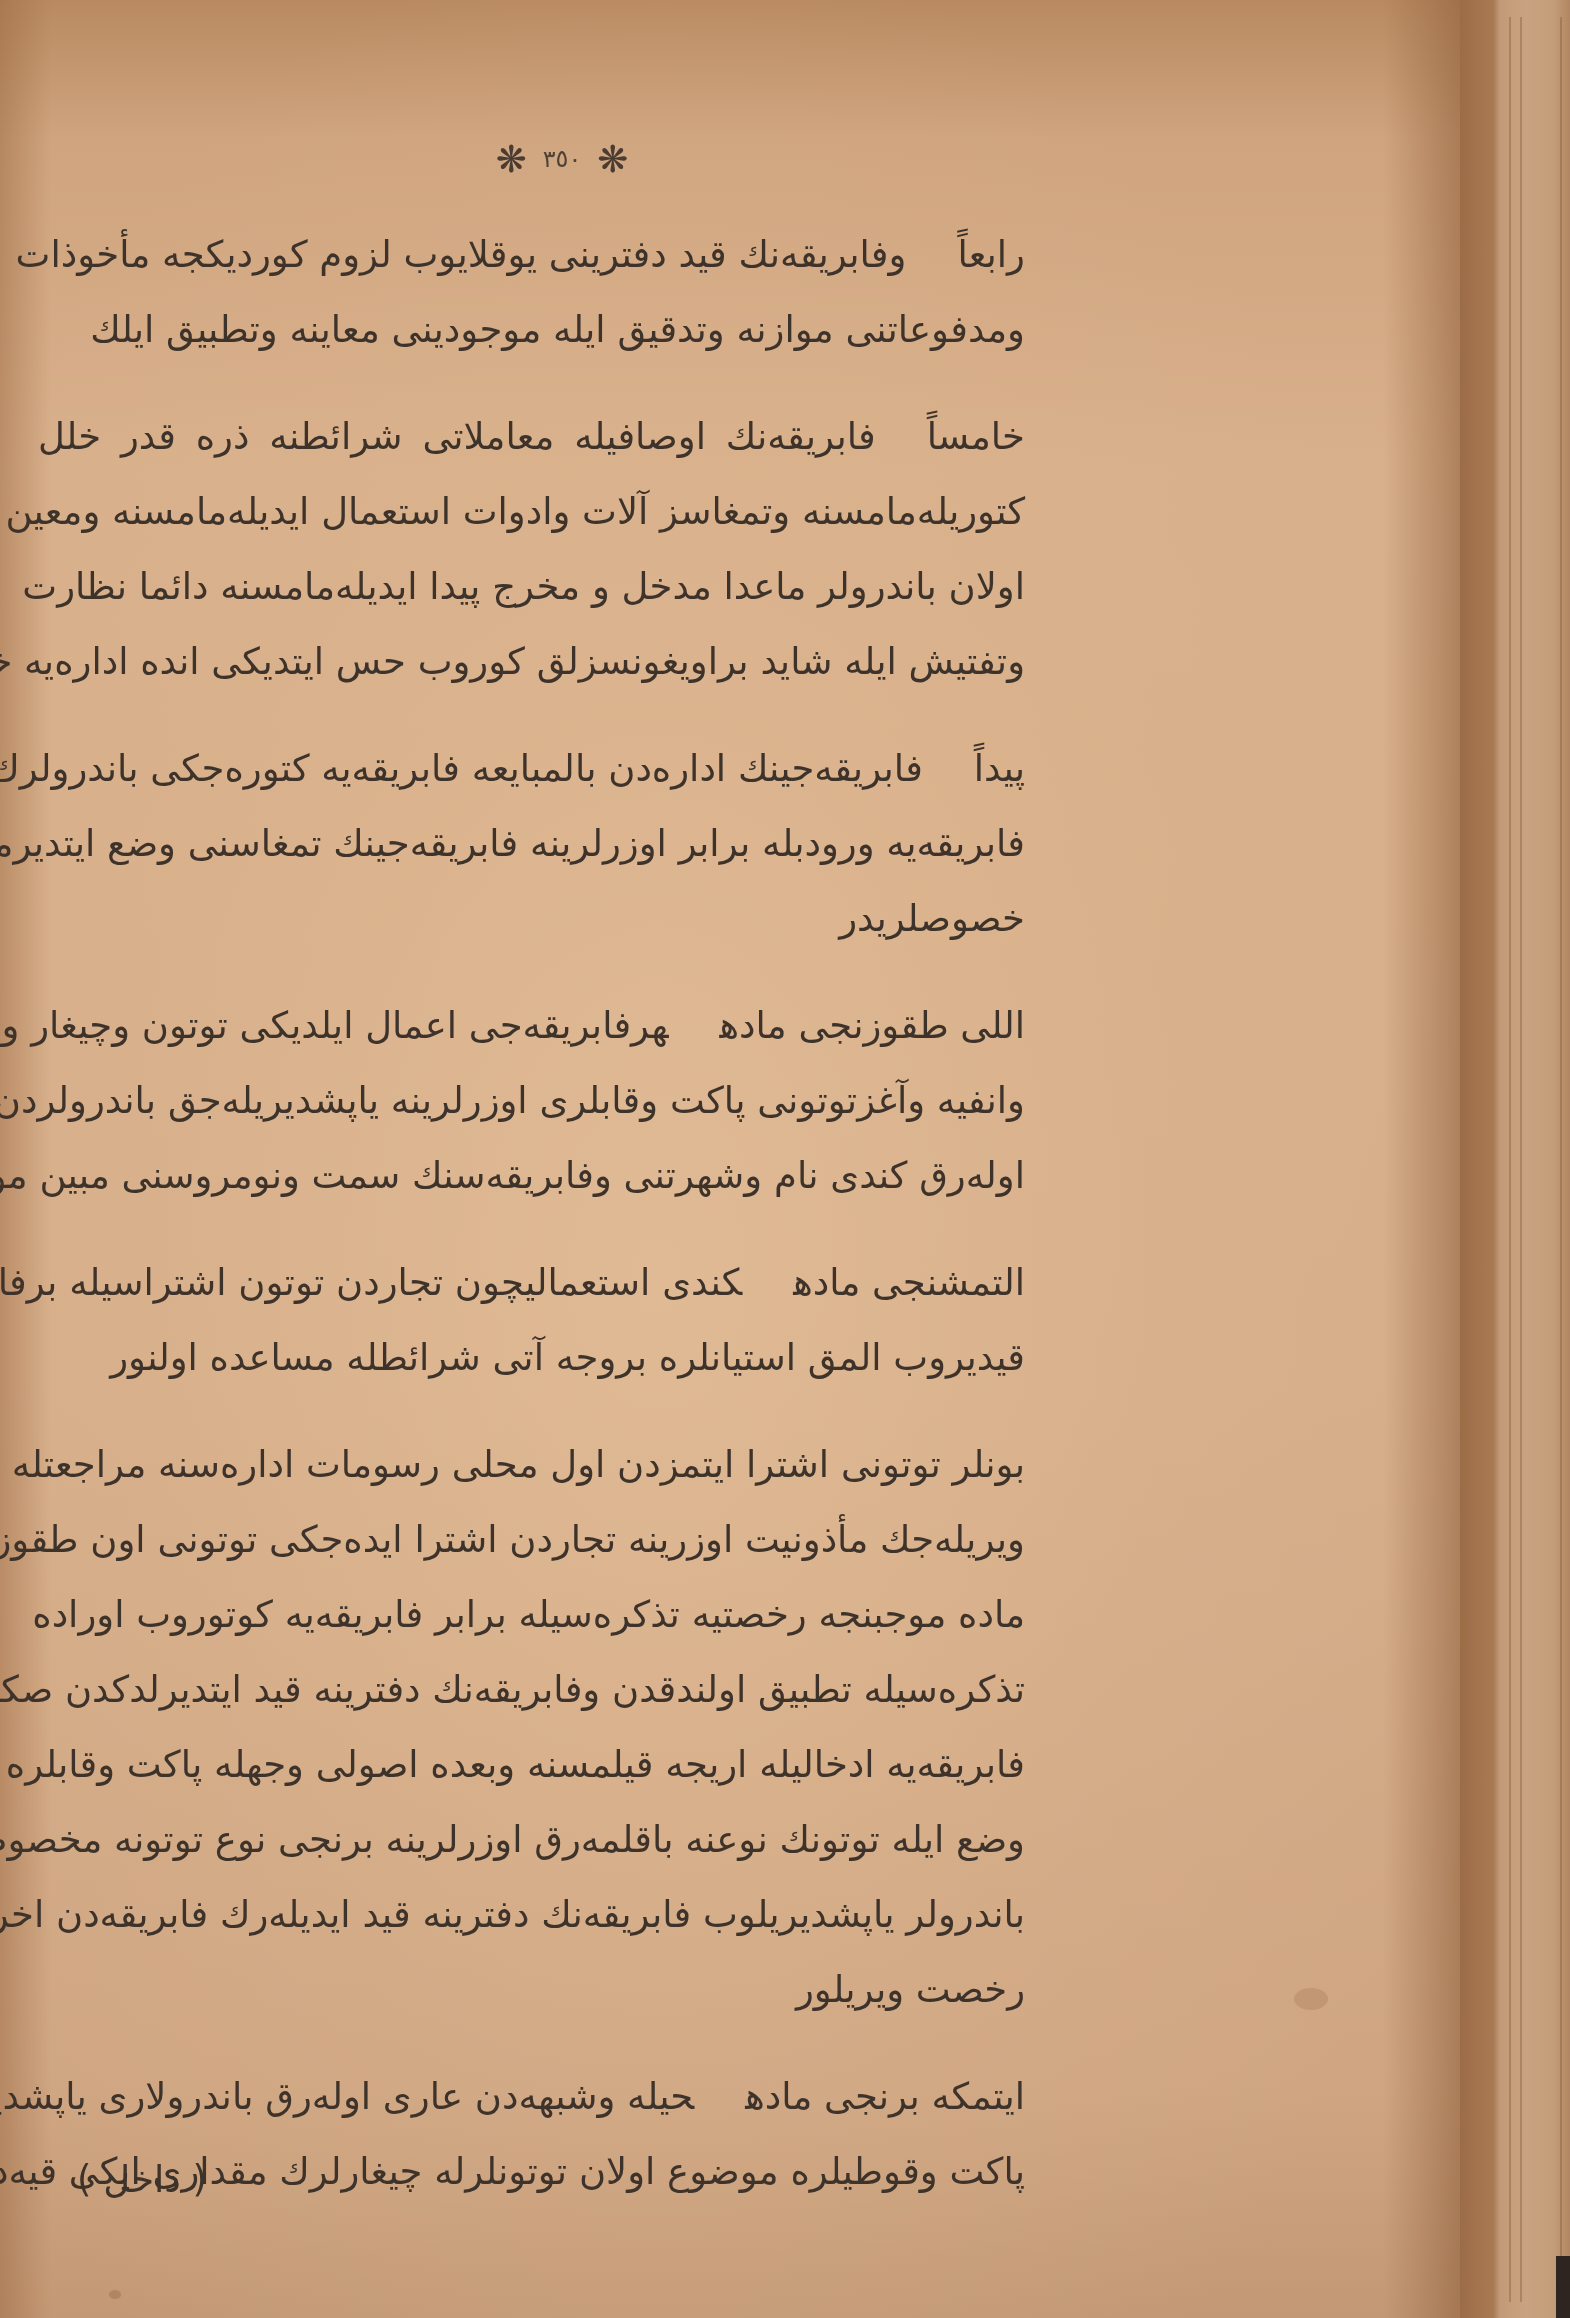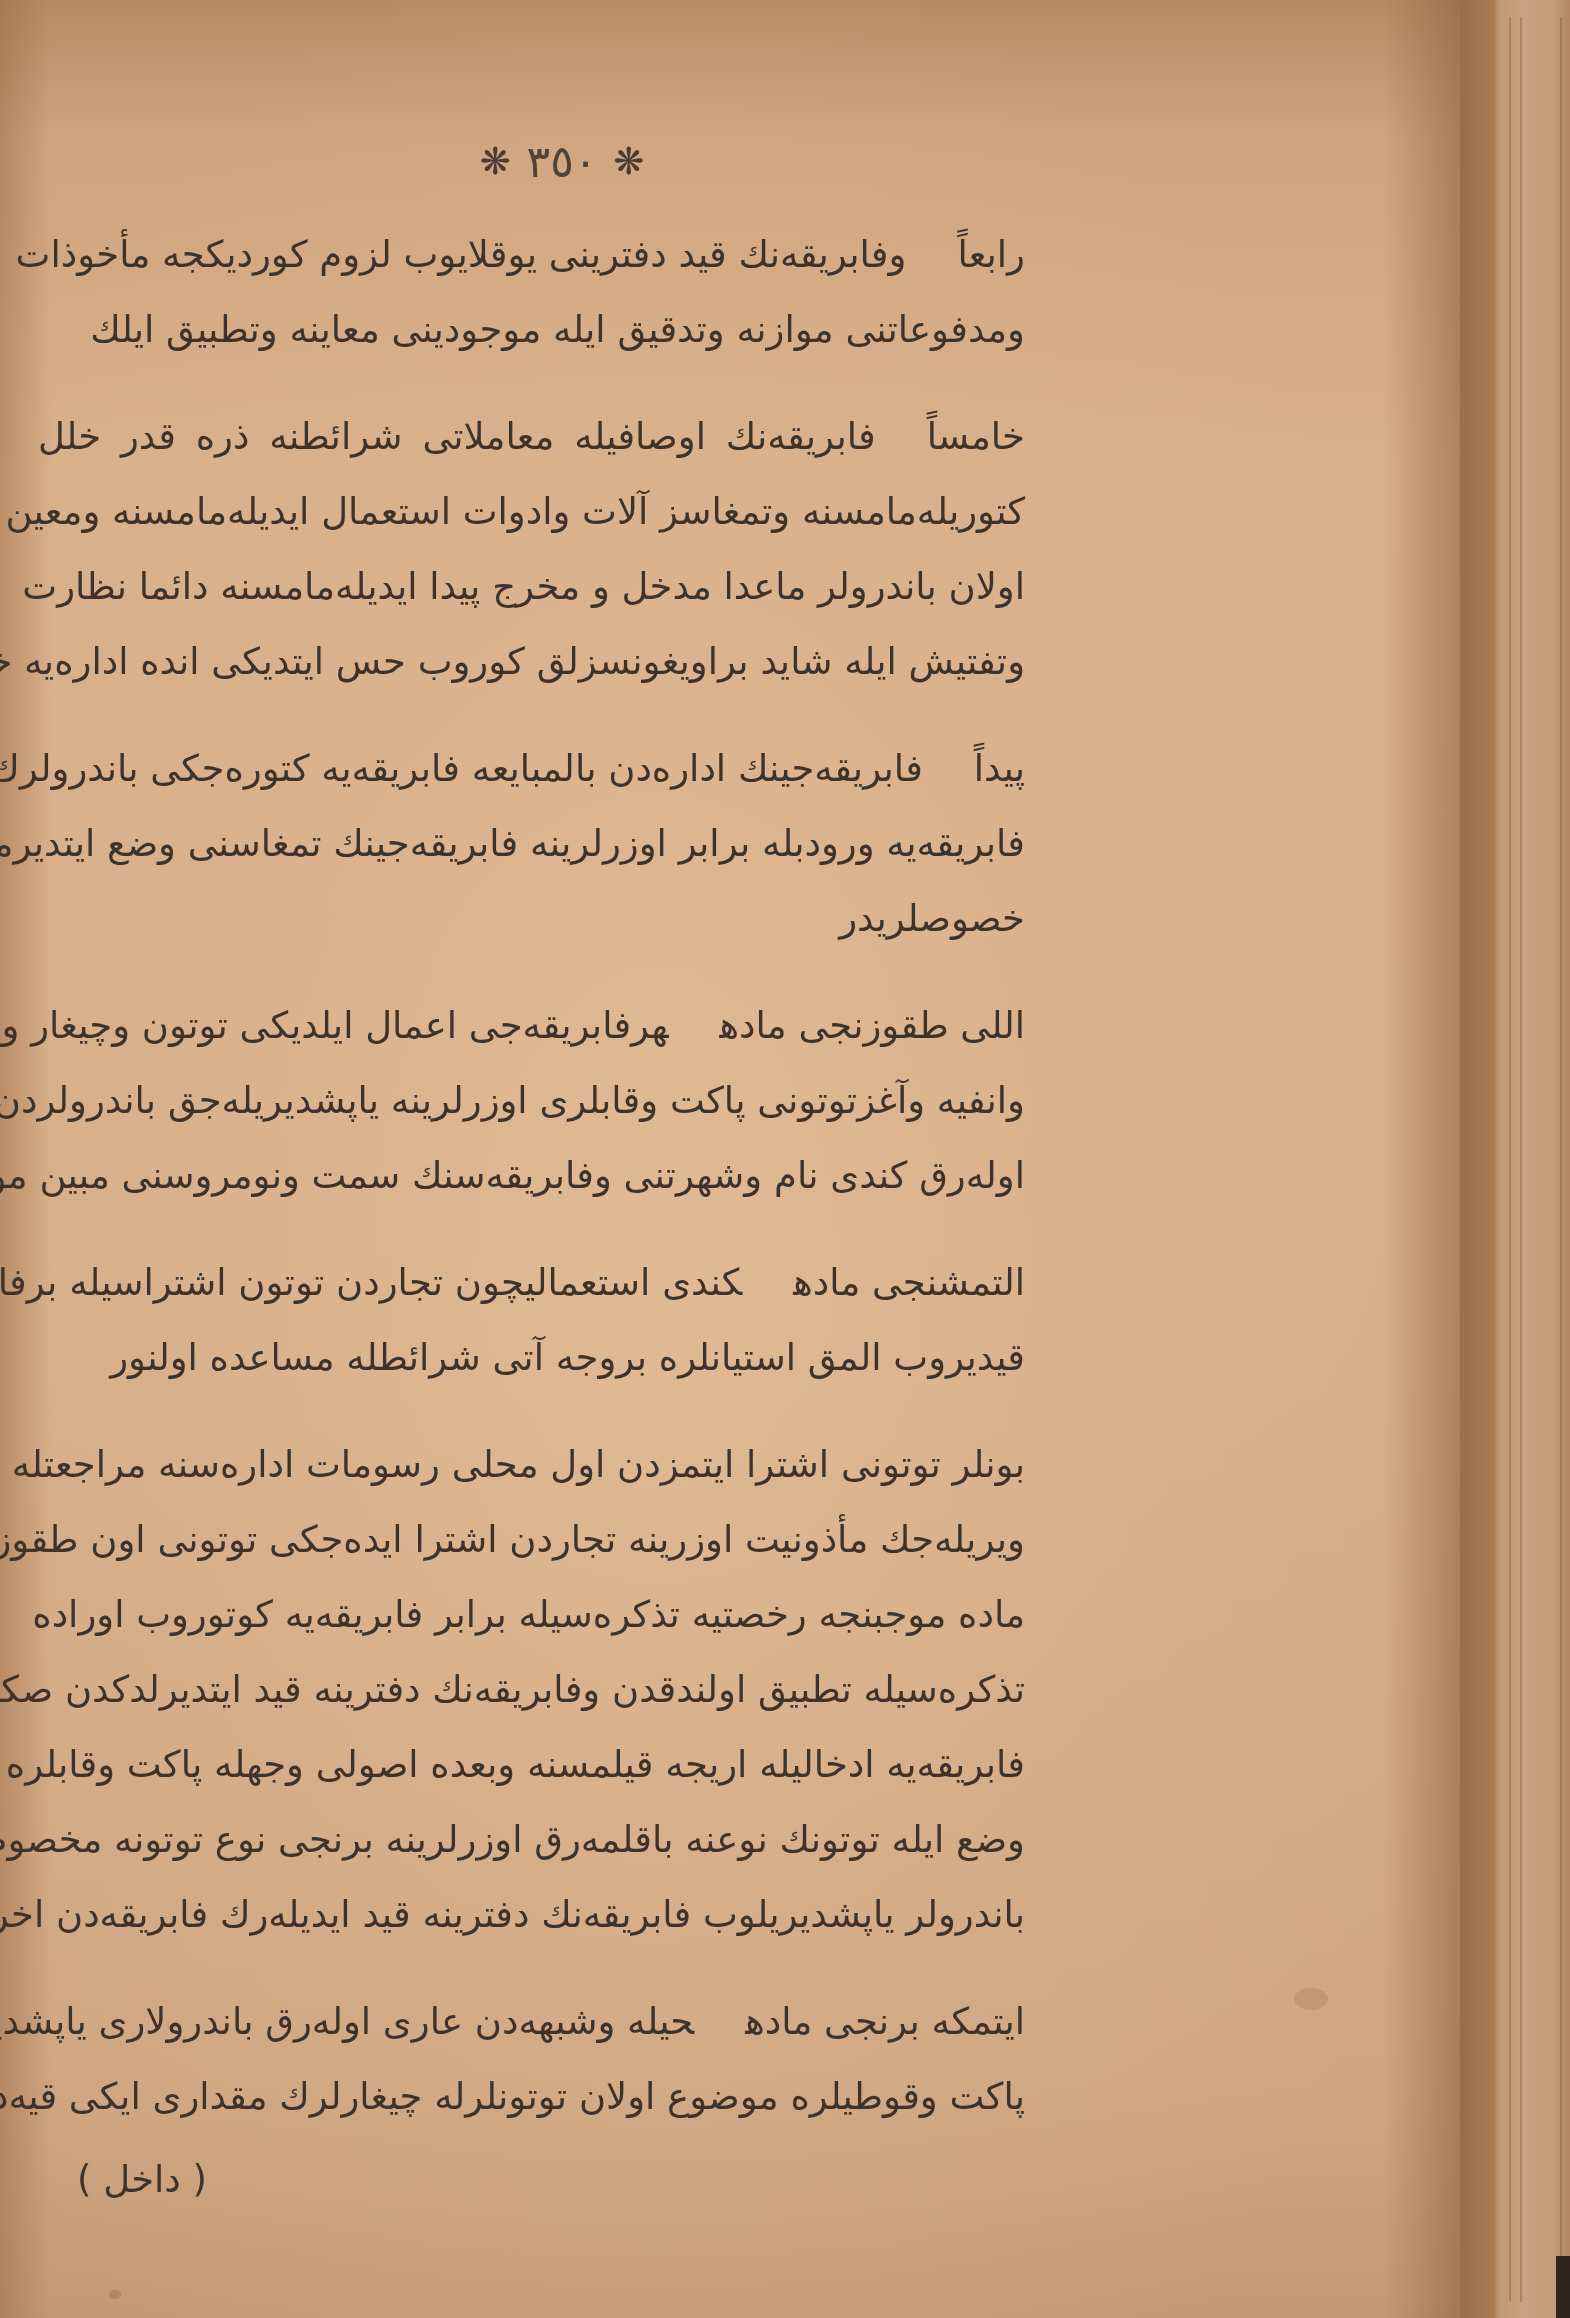--- a/index.html
+++ b/index.html
@@ -72,21 +72,21 @@
     }
     .header .orn {
       font-size: 37px;
       color: #4a3c32;
       display: inline-block;
       margin: 0 5.1px;
       vertical-align: middle;
     }
     .header .pnum {
       font-family: "DejaVu Sans", sans-serif;
-      font-size: 44px;
+      font-size: 24px;
       vertical-align: middle;
       letter-spacing: 3.4px;
     }
 
     .text-block {
       position: absolute;
       left: 38px;
       top: 217px;
       width: 987px;
       direction: rtl;
@@ -169,20 +169,21 @@
     </div>
 
     <div class="para">
       <span class="line-txt">بونلر توتونى اشترا ايتمزدن اول محلى رسومات اداره‌سنه مراجعتله</span>
       <span class="line-txt">ويريله‌جك مأذونيت اوزرينه تجاردن اشترا ايده‌جكى توتونى اون طقوزنجى</span>
       <span class="line-txt">ماده موجبنجه رخصتيه تذكره‌سيله برابر فابريقه‌يه كوتوروب اوراده</span>
       <span class="line-txt">تذكره‌سيله تطبيق اولندقدن وفابريقه‌نك دفترينه قيد ايتديرلدكدن صكره</span>
       <span class="line-txt">فابريقه‌يه ادخاليله اريجه قيلمسنه وبعده اصولى وجهله پاكت وقابلره</span>
       <span class="line-txt">وضع ايله توتونك نوعنه باقلمه‌رق اوزرلرينه برنجى نوع توتونه مخصوص</span>
       <span class="line-txt">باندرولر ياپشديريلوب فابريقه‌نك دفترينه قيد ايديله‌رك فابريقه‌دن اخراجنه</span>
+      <span class="line-txt last">رخصت ويريلور</span>
     </div>
 
     <div class="para">
       <span class="line-txt"><span class="lead">ايتمكه برنجى ماده</span><span>حيله وشبهه‌دن عارى اوله‌رق باندرولارى ياپشديرلمش</span></span>
       <span class="line-txt">پاكت وقوطيلره موضوع اولان توتونلرله چيغارلرك مقدارى ايكى قيه‌دن</span>
 
     </div>
   </div>
 
   <div class="footer-catch">( داخل )</div>

